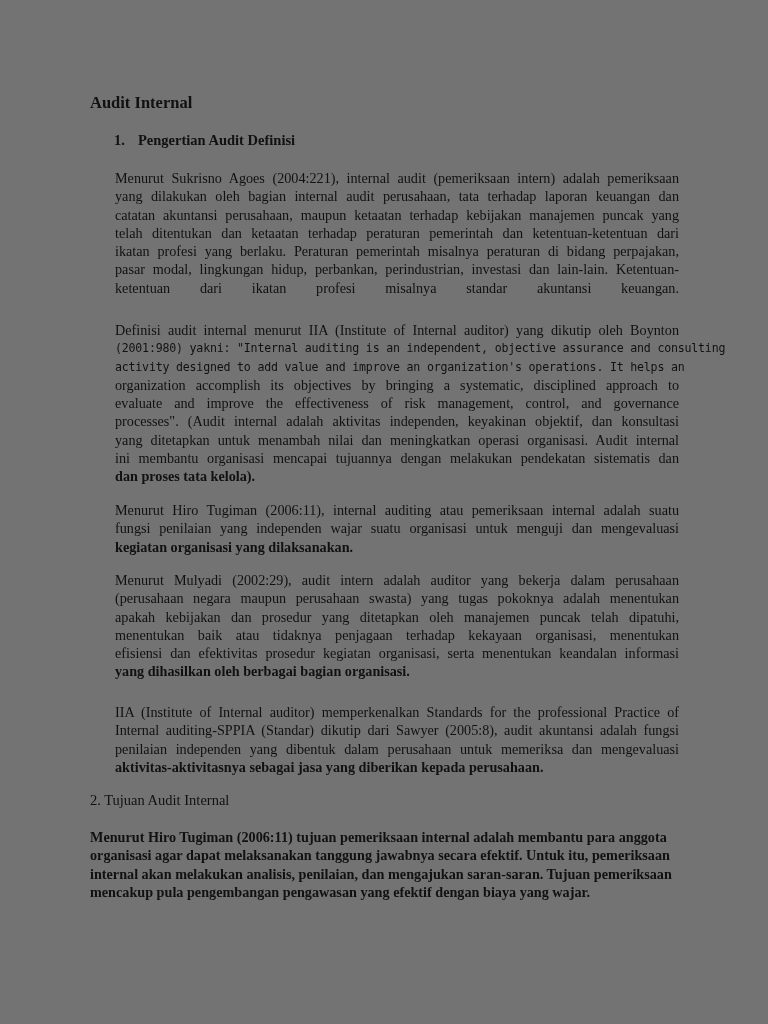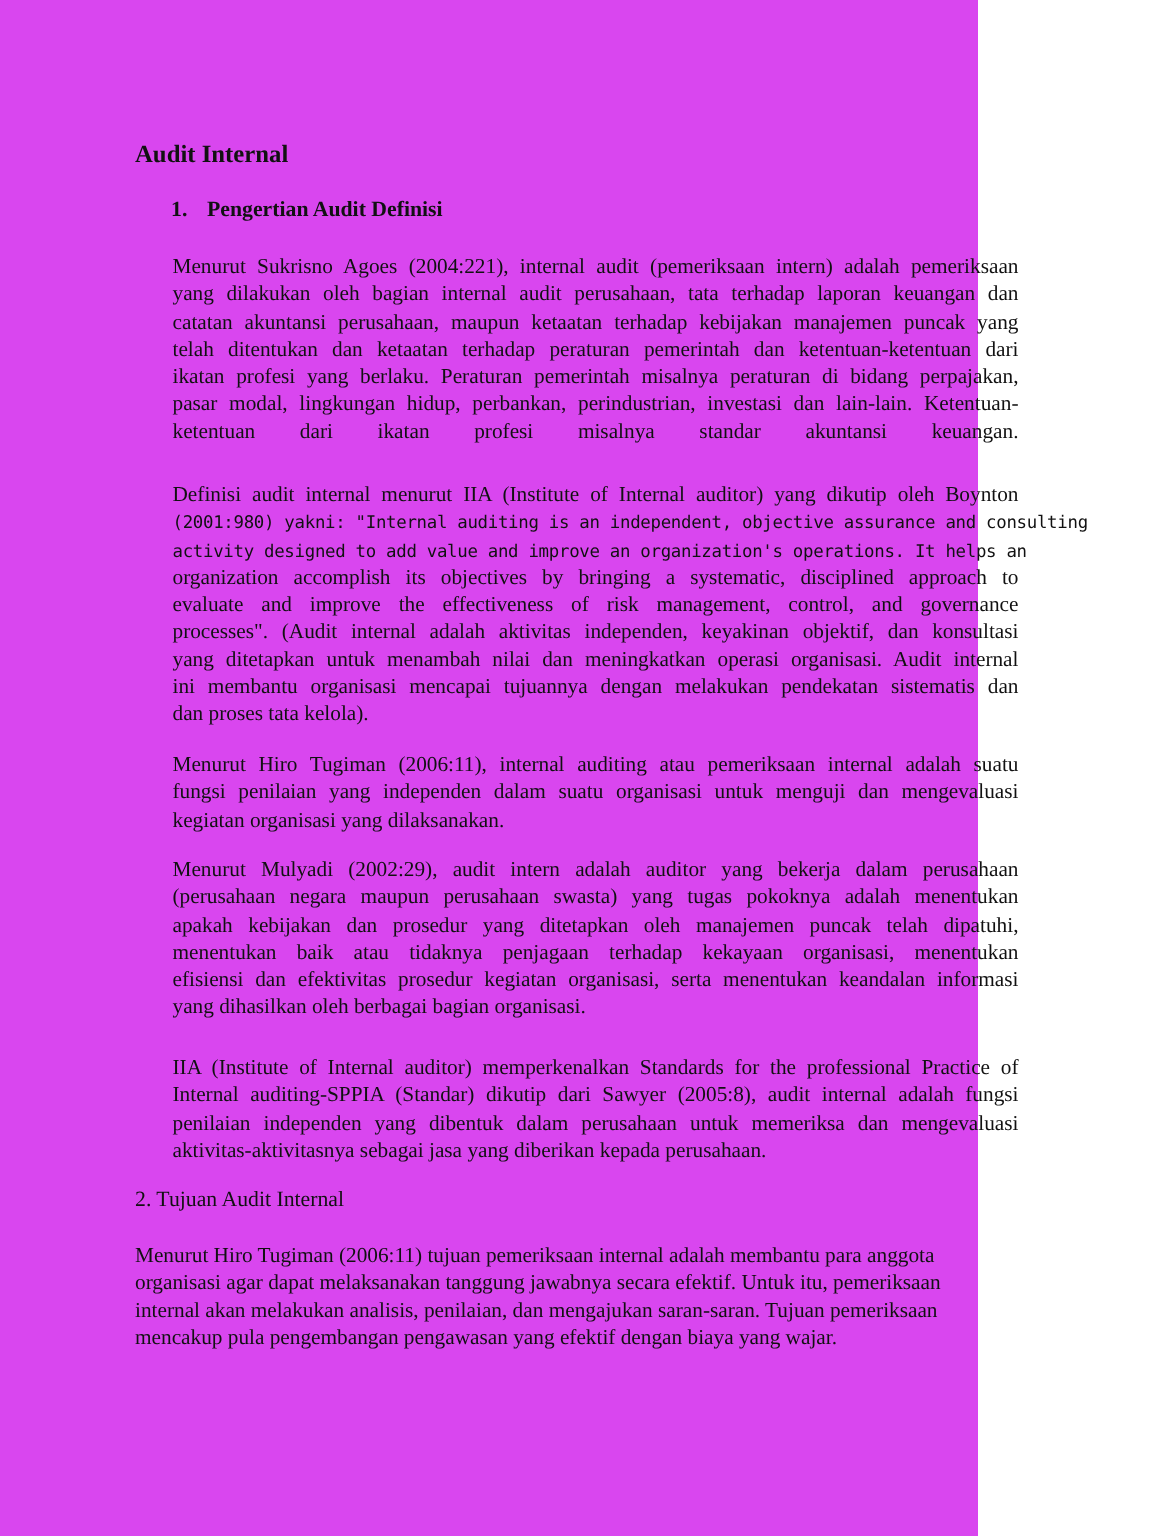--- a/index.html
+++ b/index.html
@@ -1,25 +1,25 @@
 <!DOCTYPE html>
 <html><head>
 <meta charset="utf-8">
 <style>
   html, body { margin: 0; padding: 0; background: #ffffff; }
   body { width: 768px; height: 1024px; position: relative; overflow: hidden; }
-  .page { position: absolute; left: 0; top: 0; width: 652px; height: 1024px; background: #d946ef; color: #111111;
+  .page { position: absolute; left: 0; top: 0; width: 768px; height: 1024px; background: #737373; color: #111111;
           font-family: "Liberation Serif", serif; }
   .h1 { position: absolute; left: 90px; top: 93px; font-size: 16.5px; font-weight: bold; margin: 0; }
   .h2a { position: absolute; left: 114px; top: 132px; font-size: 14.5px; font-weight: bold; margin: 0; }
   .h2a .num { display: inline-block; width: 24px; }
   .h2b { position: absolute; left: 90px; top: 792px; font-size: 14.5px; font-weight: normal; margin: 0; }
   .para { position: absolute; font-size: 14.2px; line-height: 18.3px; margin: 0; text-align: justify; }
   .para .line { display: block; white-space: nowrap; text-align: justify; text-align-last: justify; height: 18.3px; }
-  .para .line.last { text-align-last: left; }
+  .para .line.last { text-align-last: left; font-weight: bold; }
   .mono { font-family: "DejaVu Sans Mono", monospace; font-size: 11.6px; letter-spacing: -0.2px; }
   .p1 { left: 115px; top: 169px; width: 564px; }
   .p2 { left: 115px; top: 321px; width: 564px; }
   .p3 { left: 115px; top: 501px; width: 564px; }
   .p4 { left: 115px; top: 571px; width: 564px; }
   .p5 { left: 115px; top: 703px; width: 564px; }
   .p6 { left: 90px; top: 828px; width: 550px; }
 </style>
 </head>
 <body>
@@ -49,36 +49,36 @@
     <span class="line">organization accomplish its objectives by bringing a systematic, disciplined approach to</span>
     <span class="line">evaluate and improve the effectiveness of risk management, control, and governance</span>
     <span class="line">processes". (Audit internal adalah aktivitas independen, keyakinan objektif, dan konsultasi</span>
     <span class="line">yang ditetapkan untuk menambah nilai dan meningkatkan operasi organisasi. Audit internal</span>
     <span class="line">ini membantu organisasi mencapai tujuannya dengan melakukan pendekatan sistematis dan</span>
     <span class="line last">dan proses tata kelola).</span>
   </div>
 
   <div class="para p3">
     <span class="line">Menurut Hiro Tugiman (2006:11), internal auditing atau pemeriksaan internal adalah suatu</span>
-    <span class="line">fungsi penilaian yang independen dalam suatu organisasi untuk menguji dan mengevaluasi</span>
+    <span class="line">fungsi penilaian yang independen wajar suatu organisasi untuk menguji dan mengevaluasi</span>
     <span class="line last">kegiatan organisasi yang dilaksanakan.</span>
   </div>
 
   <div class="para p4">
     <span class="line">Menurut Mulyadi (2002:29), audit intern adalah auditor yang bekerja dalam perusahaan</span>
     <span class="line">(perusahaan negara maupun perusahaan swasta) yang tugas pokoknya adalah menentukan</span>
     <span class="line">apakah kebijakan dan prosedur yang ditetapkan oleh manajemen puncak telah dipatuhi,</span>
     <span class="line">menentukan baik atau tidaknya penjagaan terhadap kekayaan organisasi, menentukan</span>
     <span class="line">efisiensi dan efektivitas prosedur kegiatan organisasi, serta menentukan keandalan informasi</span>
     <span class="line last">yang dihasilkan oleh berbagai bagian organisasi.</span>
   </div>
 
   <div class="para p5">
     <span class="line">IIA (Institute of Internal auditor) memperkenalkan Standards for the professional Practice of</span>
-    <span class="line">Internal auditing-SPPIA (Standar) dikutip dari Sawyer (2005:8), audit internal adalah fungsi</span>
+    <span class="line">Internal auditing-SPPIA (Standar) dikutip dari Sawyer (2005:8), audit akuntansi adalah fungsi</span>
     <span class="line">penilaian independen yang dibentuk dalam perusahaan untuk memeriksa dan mengevaluasi</span>
     <span class="line last">aktivitas-aktivitasnya sebagai jasa yang diberikan kepada perusahaan.</span>
   </div>
 
   <h2 class="h2b">2. Tujuan Audit Internal</h2>
 
   <div class="para p6">
     <span class="line last">Menurut Hiro Tugiman (2006:11) tujuan pemeriksaan internal adalah membantu para anggota</span>
     <span class="line last">organisasi agar dapat melaksanakan tanggung jawabnya secara efektif. Untuk itu, pemeriksaan</span>
     <span class="line last">internal akan melakukan analisis, penilaian, dan mengajukan saran-saran. Tujuan pemeriksaan</span>

